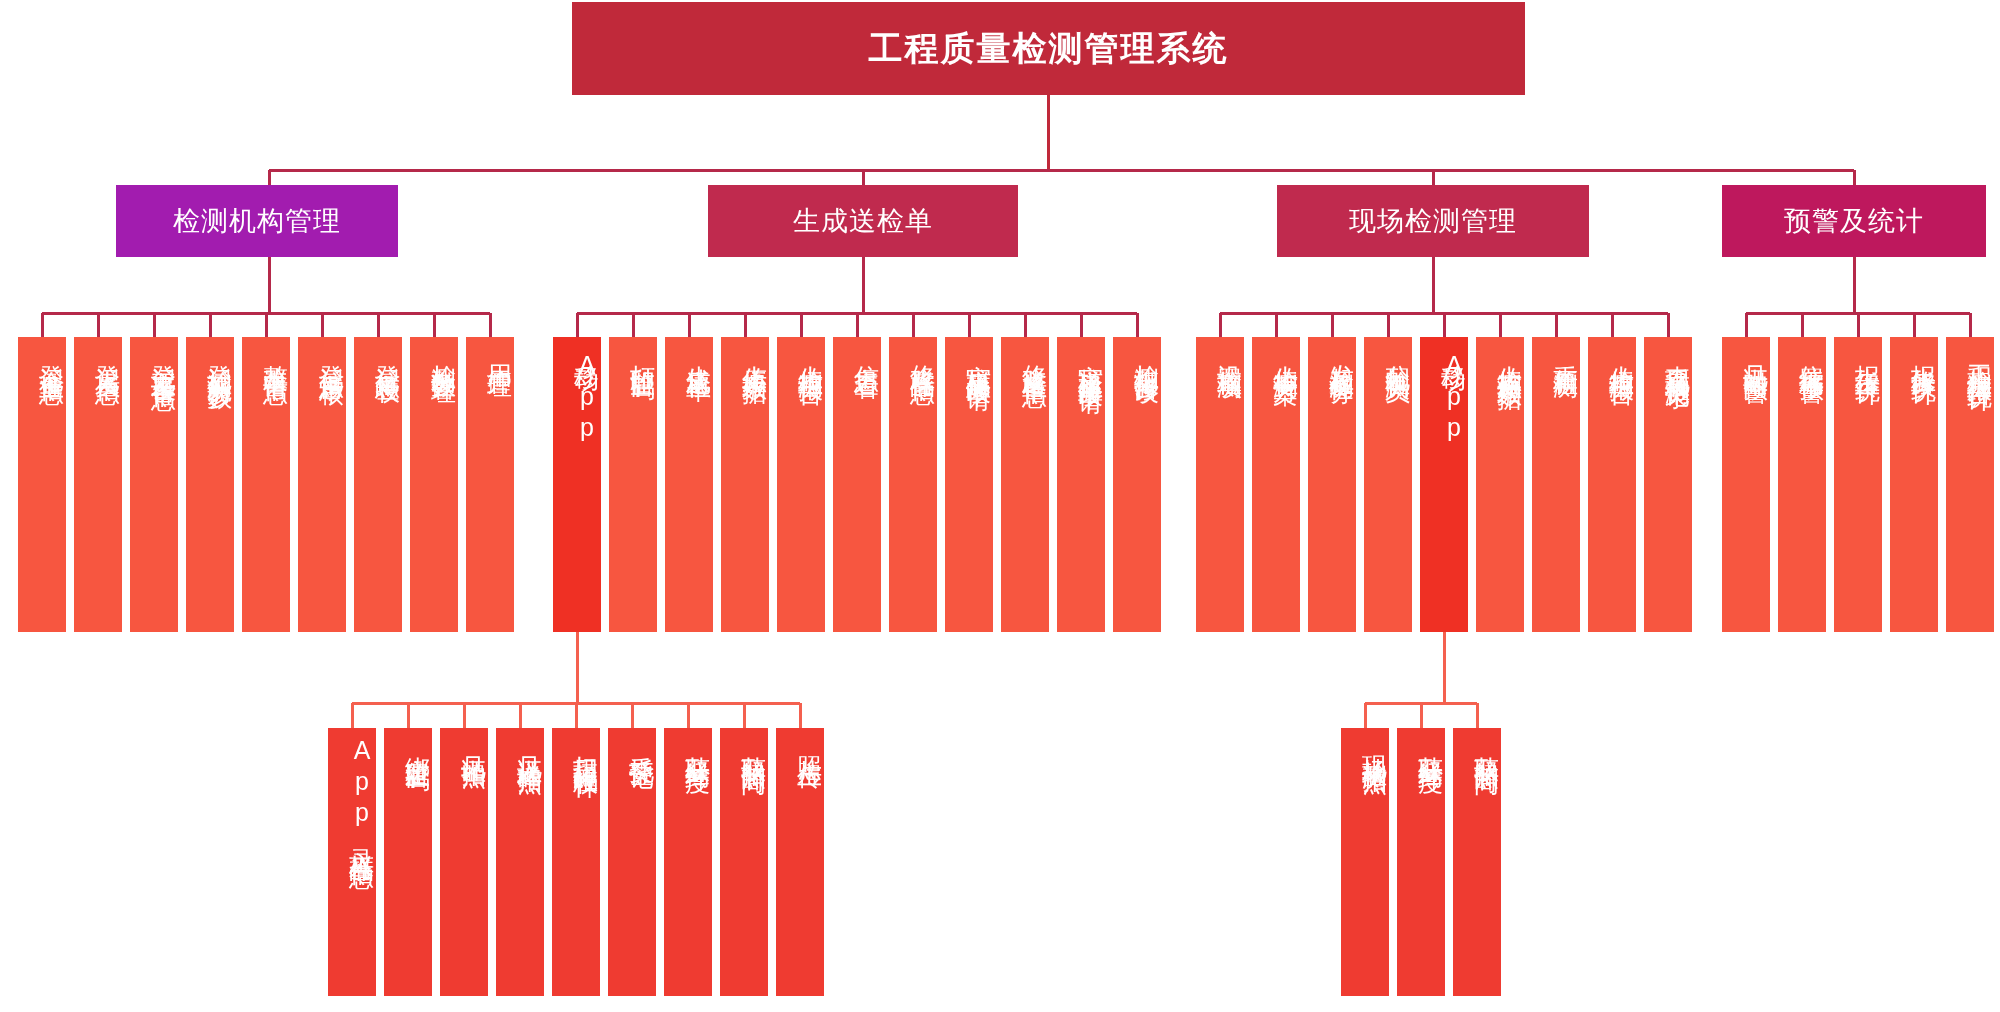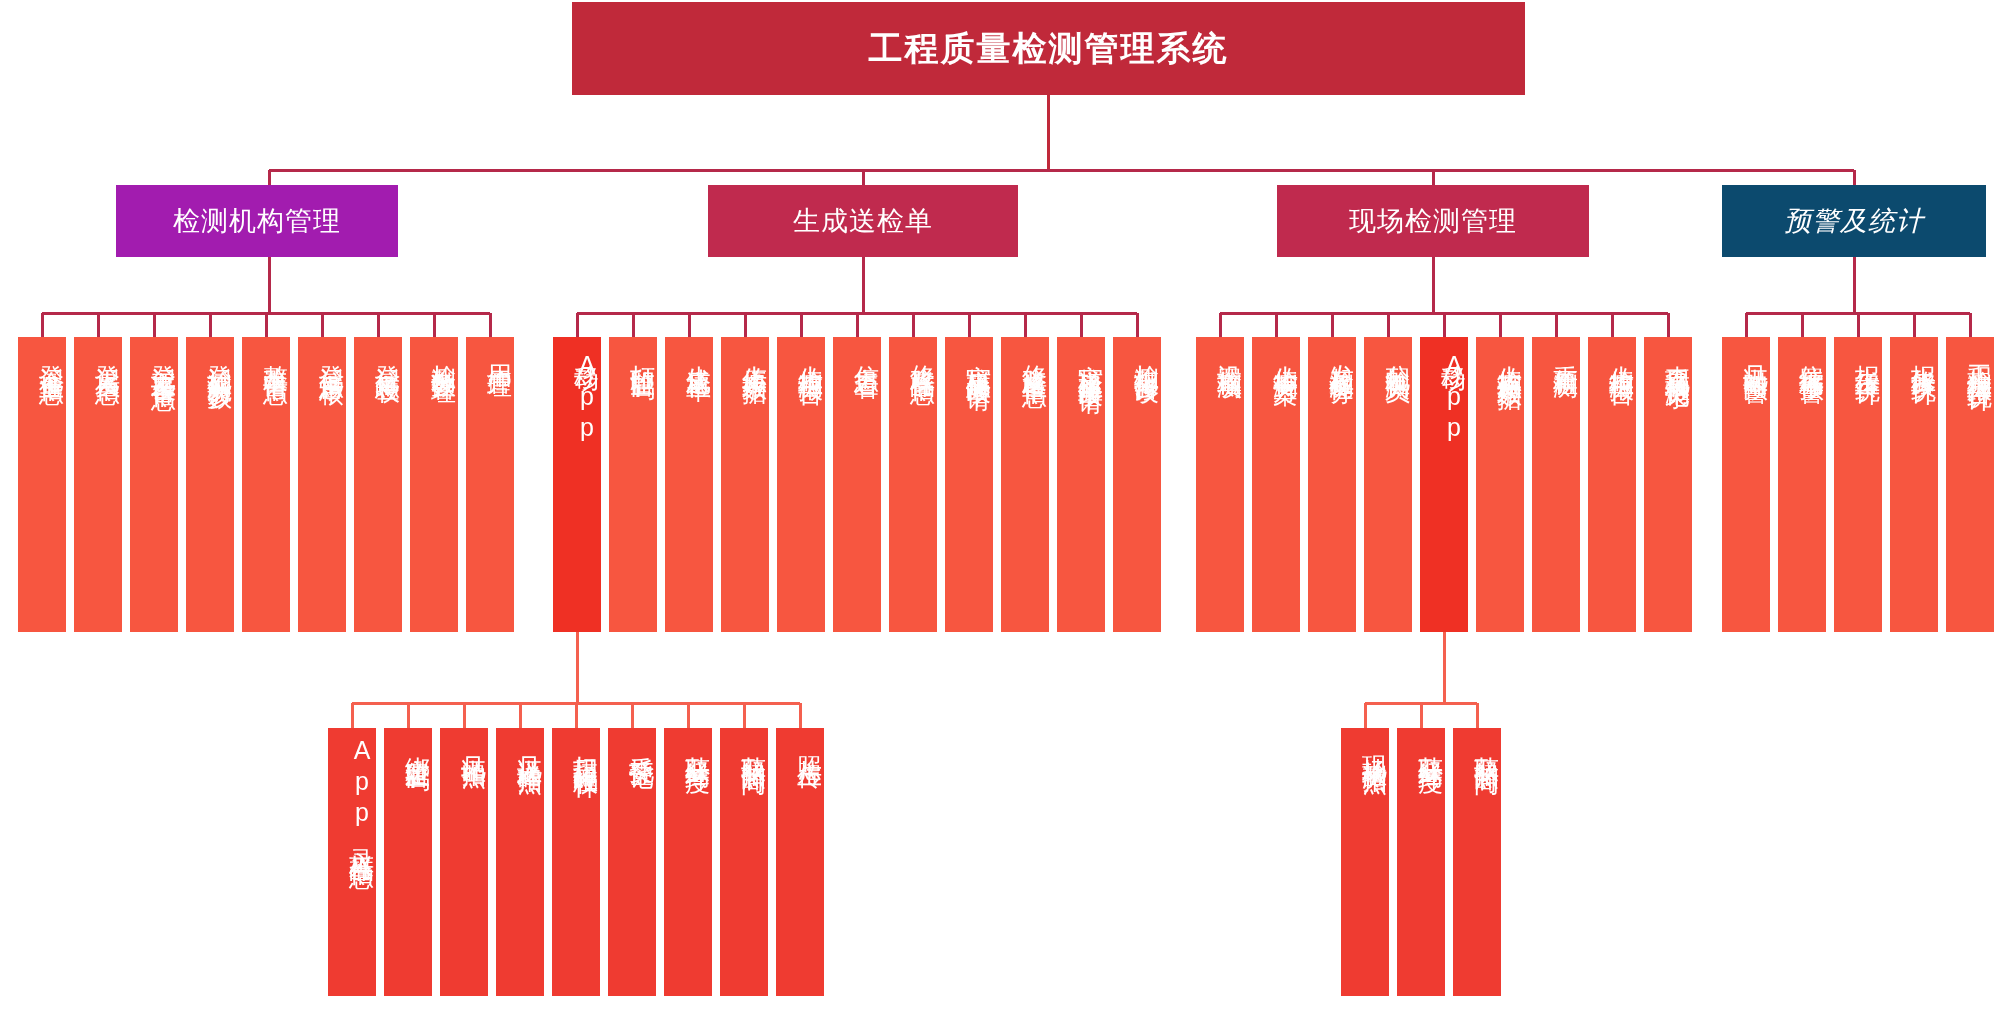--- a/index.html
+++ b/index.html
@@ -175,21 +175,21 @@
     <div class="" style="position: absolute; left: 1220px; top: 311.5px; width: 448px; height: 3px; background: rgb(181, 41, 74);"></div>
     <div class="" style="position: absolute; left: 1431.5px; top: 257px; width: 3px; height: 56px; background: rgb(181, 41, 74);"></div>
     <div class="node n-l4" style="left: 1341px; top: 728px; width: 48px; height: 268px; background: rgb(239, 59, 49);">现场检测拍照</div>
     <div class="" style="position: absolute; left: 1363.5px; top: 703px; width: 3px; height: 25px; background: rgb(244, 96, 79);"></div>
     <div class="node n-l4" style="left: 1397px; top: 728px; width: 48px; height: 268px; background: rgb(239, 59, 49);">获取经纬度</div>
     <div class="" style="position: absolute; left: 1419.5px; top: 703px; width: 3px; height: 25px; background: rgb(244, 96, 79);"></div>
     <div class="node n-l4" style="left: 1453px; top: 728px; width: 48px; height: 268px; background: rgb(239, 59, 49);">获取拍照时间</div>
     <div class="" style="position: absolute; left: 1475.5px; top: 703px; width: 3px; height: 25px; background: rgb(244, 96, 79);"></div>
     <div class="" style="position: absolute; left: 1365px; top: 701.5px; width: 112px; height: 3px; background: rgb(244, 96, 79);"></div>
     <div class="" style="position: absolute; left: 1442.5px; top: 632px; width: 3px; height: 71px; background: rgb(244, 96, 79);"></div>
-    <div class="node n-l2" style="left: 1722px; top: 185px; width: 264px; height: 72px; background: #0c4a6e; font-style: italic;">预警及统计</div>
+    <div class="node n-l2" style="left: 1722px; top: 185px; width: 264px; height: 72px; background: #be185d;">预警及统计</div>
     <div class="" style="position: absolute; left: 1852.5px; top: 170px; width: 3px; height: 15px; background: rgb(181, 41, 74);"></div>
     <div class="node n-l3" style="left: 1722px; top: 337px; width: 48px; height: 295px; background: rgb(247, 86, 64);">见证时间预警</div>
     <div class="" style="position: absolute; left: 1744.5px; top: 313px; width: 3px; height: 24px; background: rgb(181, 41, 74);"></div>
     <div class="node n-l3" style="left: 1778px; top: 337px; width: 48px; height: 295px; background: rgb(247, 86, 64);">位置偏移预警</div>
     <div class="" style="position: absolute; left: 1800.5px; top: 313px; width: 3px; height: 24px; background: rgb(181, 41, 74);"></div>
     <div class="node n-l3" style="left: 1834px; top: 337px; width: 48px; height: 295px; background: rgb(247, 86, 64);">报告上传统计</div>
     <div class="" style="position: absolute; left: 1856.5px; top: 313px; width: 3px; height: 24px; background: rgb(181, 41, 74);"></div>
     <div class="node n-l3" style="left: 1890px; top: 337px; width: 48px; height: 295px; background: rgb(247, 86, 64);">报告修改统计</div>
     <div class="" style="position: absolute; left: 1912.5px; top: 313px; width: 3px; height: 24px; background: rgb(181, 41, 74);"></div>
     <div class="node n-l3" style="left: 1946px; top: 337px; width: 48px; height: 295px; background: rgb(247, 86, 64);">工程检测报告统计</div>

